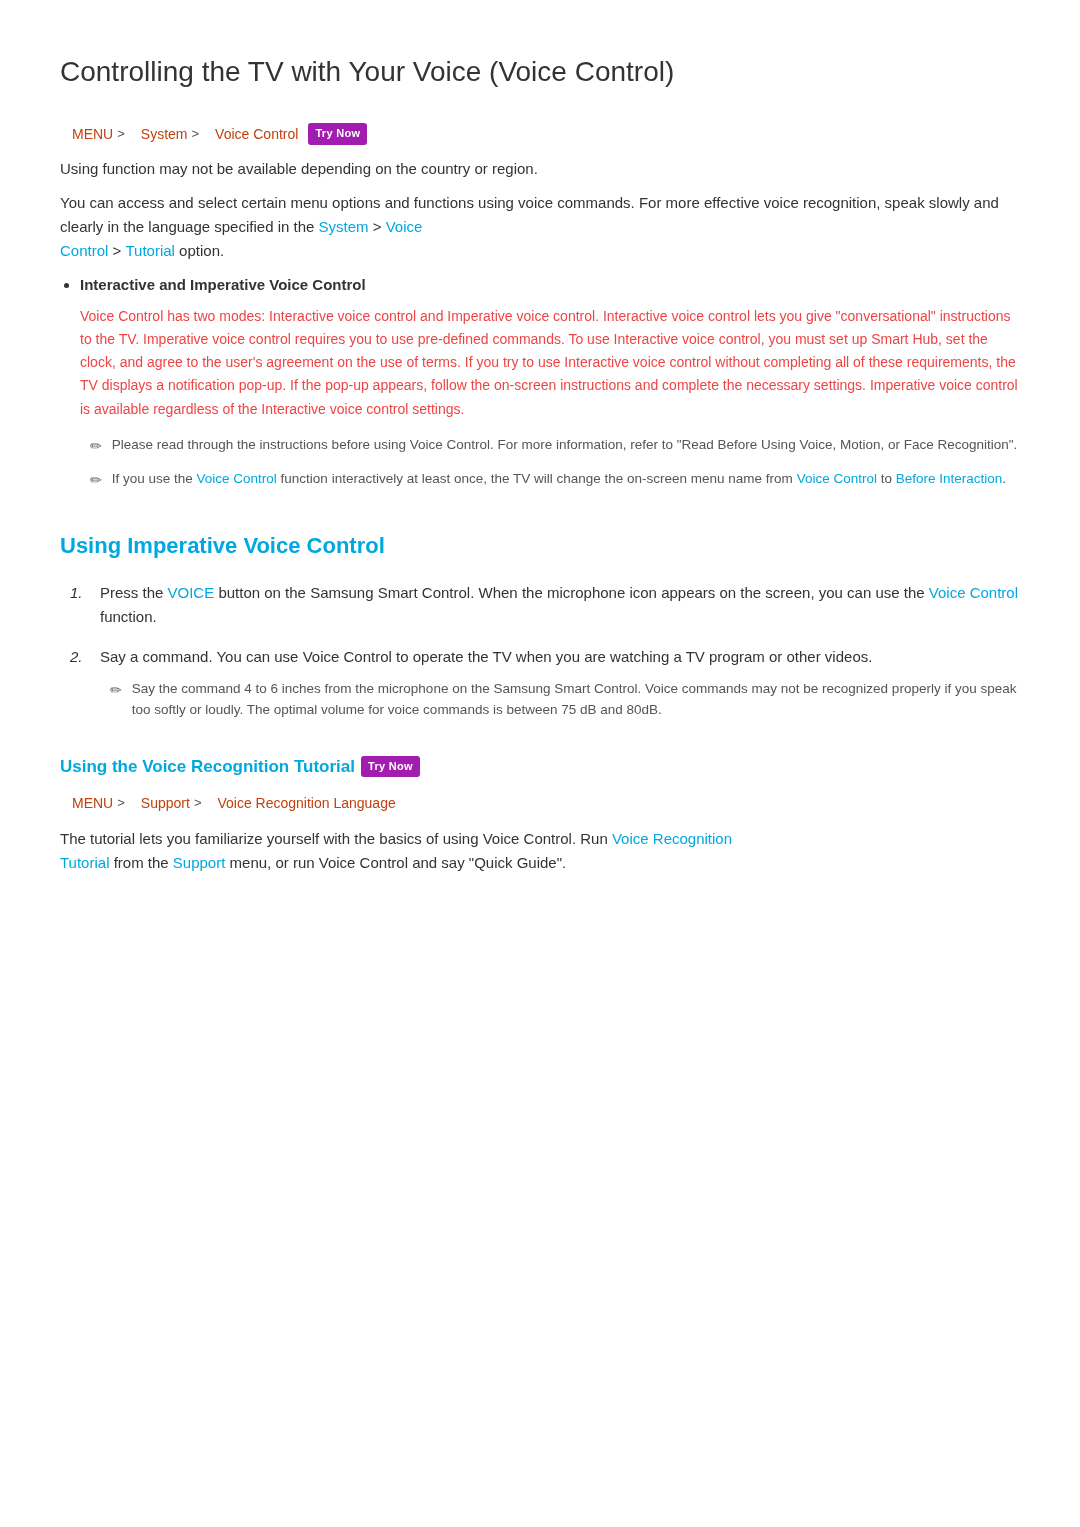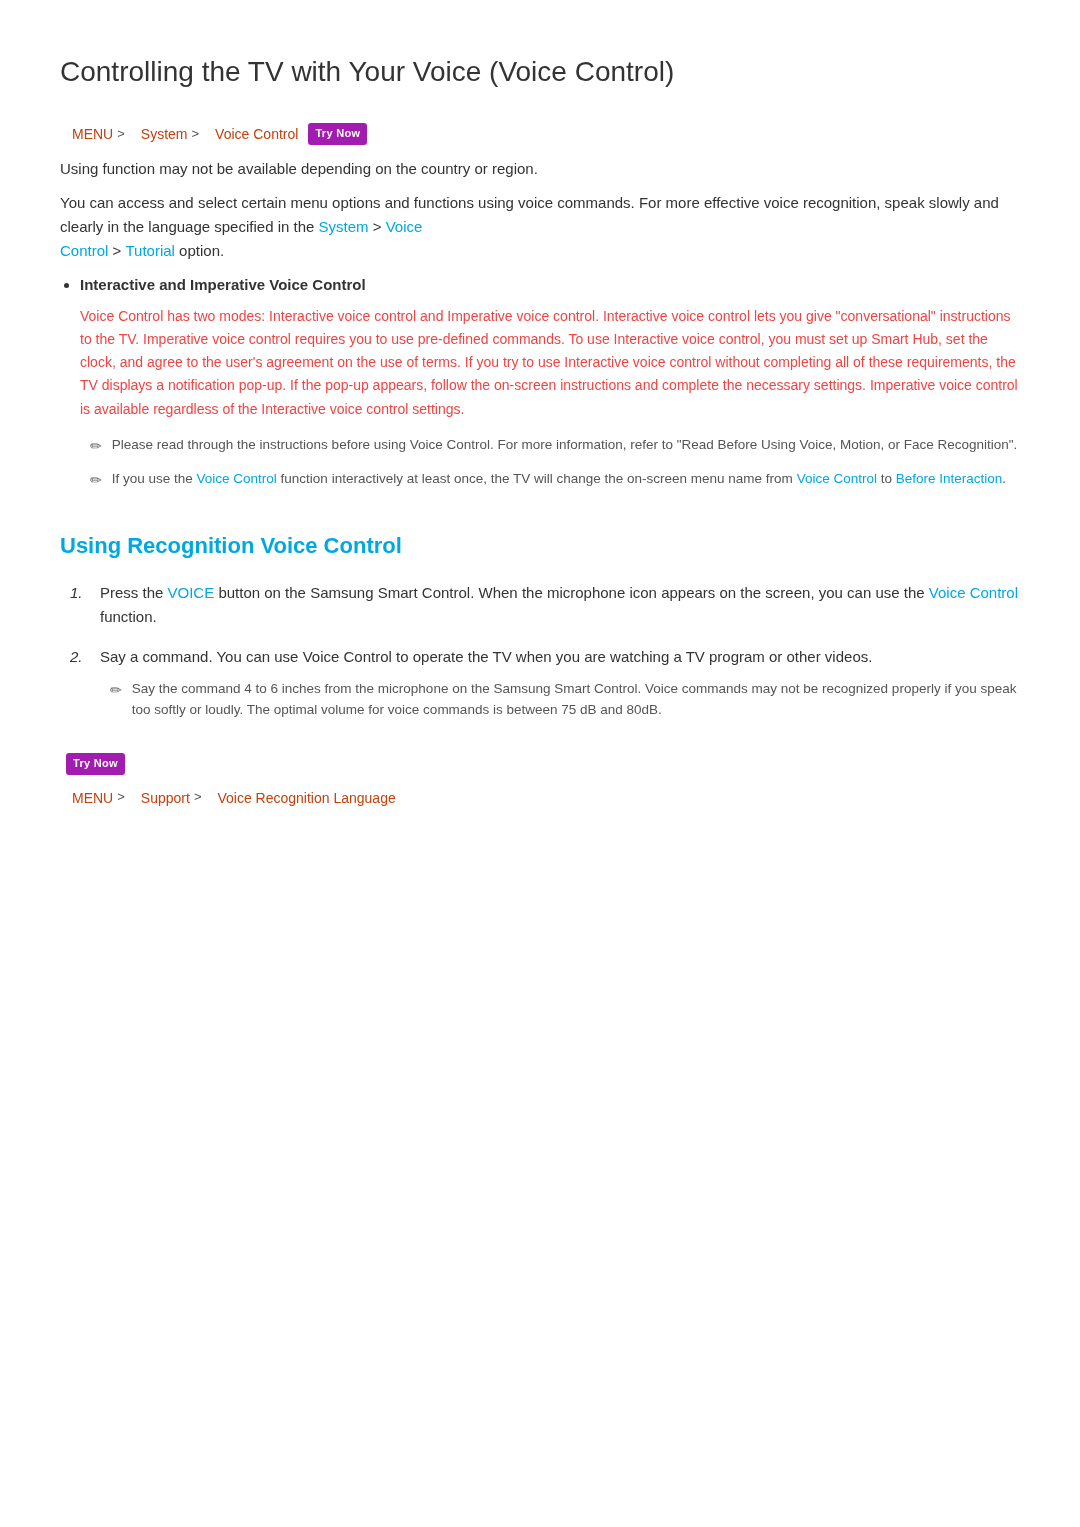--- a/index.html
+++ b/index.html
@@ -233,21 +233,21 @@
         <span class="note-icon">✏</span>
         <span>
           If you use the <span class="inline-link">Voice Control</span> function interactively at least once, the TV will change the on-screen
           menu name from <span class="inline-link">Voice Control</span> to <span class="inline-link">Before Interaction</span>.
         </span>
       </li>
     </ul>
   </li>
 </ul>
 
-<h2 class="section-heading">Using Recognition Voice Control</h2>
+<h2 class="section-heading">Using Imperative Voice Control</h2>
 
 <ol class="ordered-list">
   <li class="ordered-item">
     <span class="ordered-num">1.</span>
     <div class="ordered-content">
       Press the <span class="inline-link">VOICE</span>
       button on the Samsung Smart Control. When the microphone icon appears on
       the screen, you can use the <span class="inline-link">Voice Control</span> function.
     </div>
   </li>
@@ -265,24 +265,32 @@
             commands is between 75 dB and 80dB.
           </span>
         </li>
       </ul>
     </div>
   </li>
 </ol>
 
 <div class="bottom-section">
   <div class="sub-heading">
+    <span>Using the Voice Recognition Tutorial</span>
     <span class="try-now-badge">Try Now</span>
   </div>
 
   <div class="bottom-breadcrumb">
     <span class="breadcrumb-link">MENU</span>
     <span class="breadcrumb-sep">&gt;</span>
     <span class="breadcrumb-link">Support</span>
     <span class="breadcrumb-sep">&gt;</span>
     <span class="breadcrumb-link">Voice Recognition Language</span>
   </div>
 
+  <p class="bottom-text">
+    The tutorial lets you familiarize yourself with the basics of using Voice Control. Run
+    <span class="inline-link">Voice Recognition<br>Tutorial</span>
+    from the
+    <span class="inline-link">Support</span>
+    menu, or run Voice Control and say "Quick Guide".
+  </p>
 </div>
 
 </body></html>

